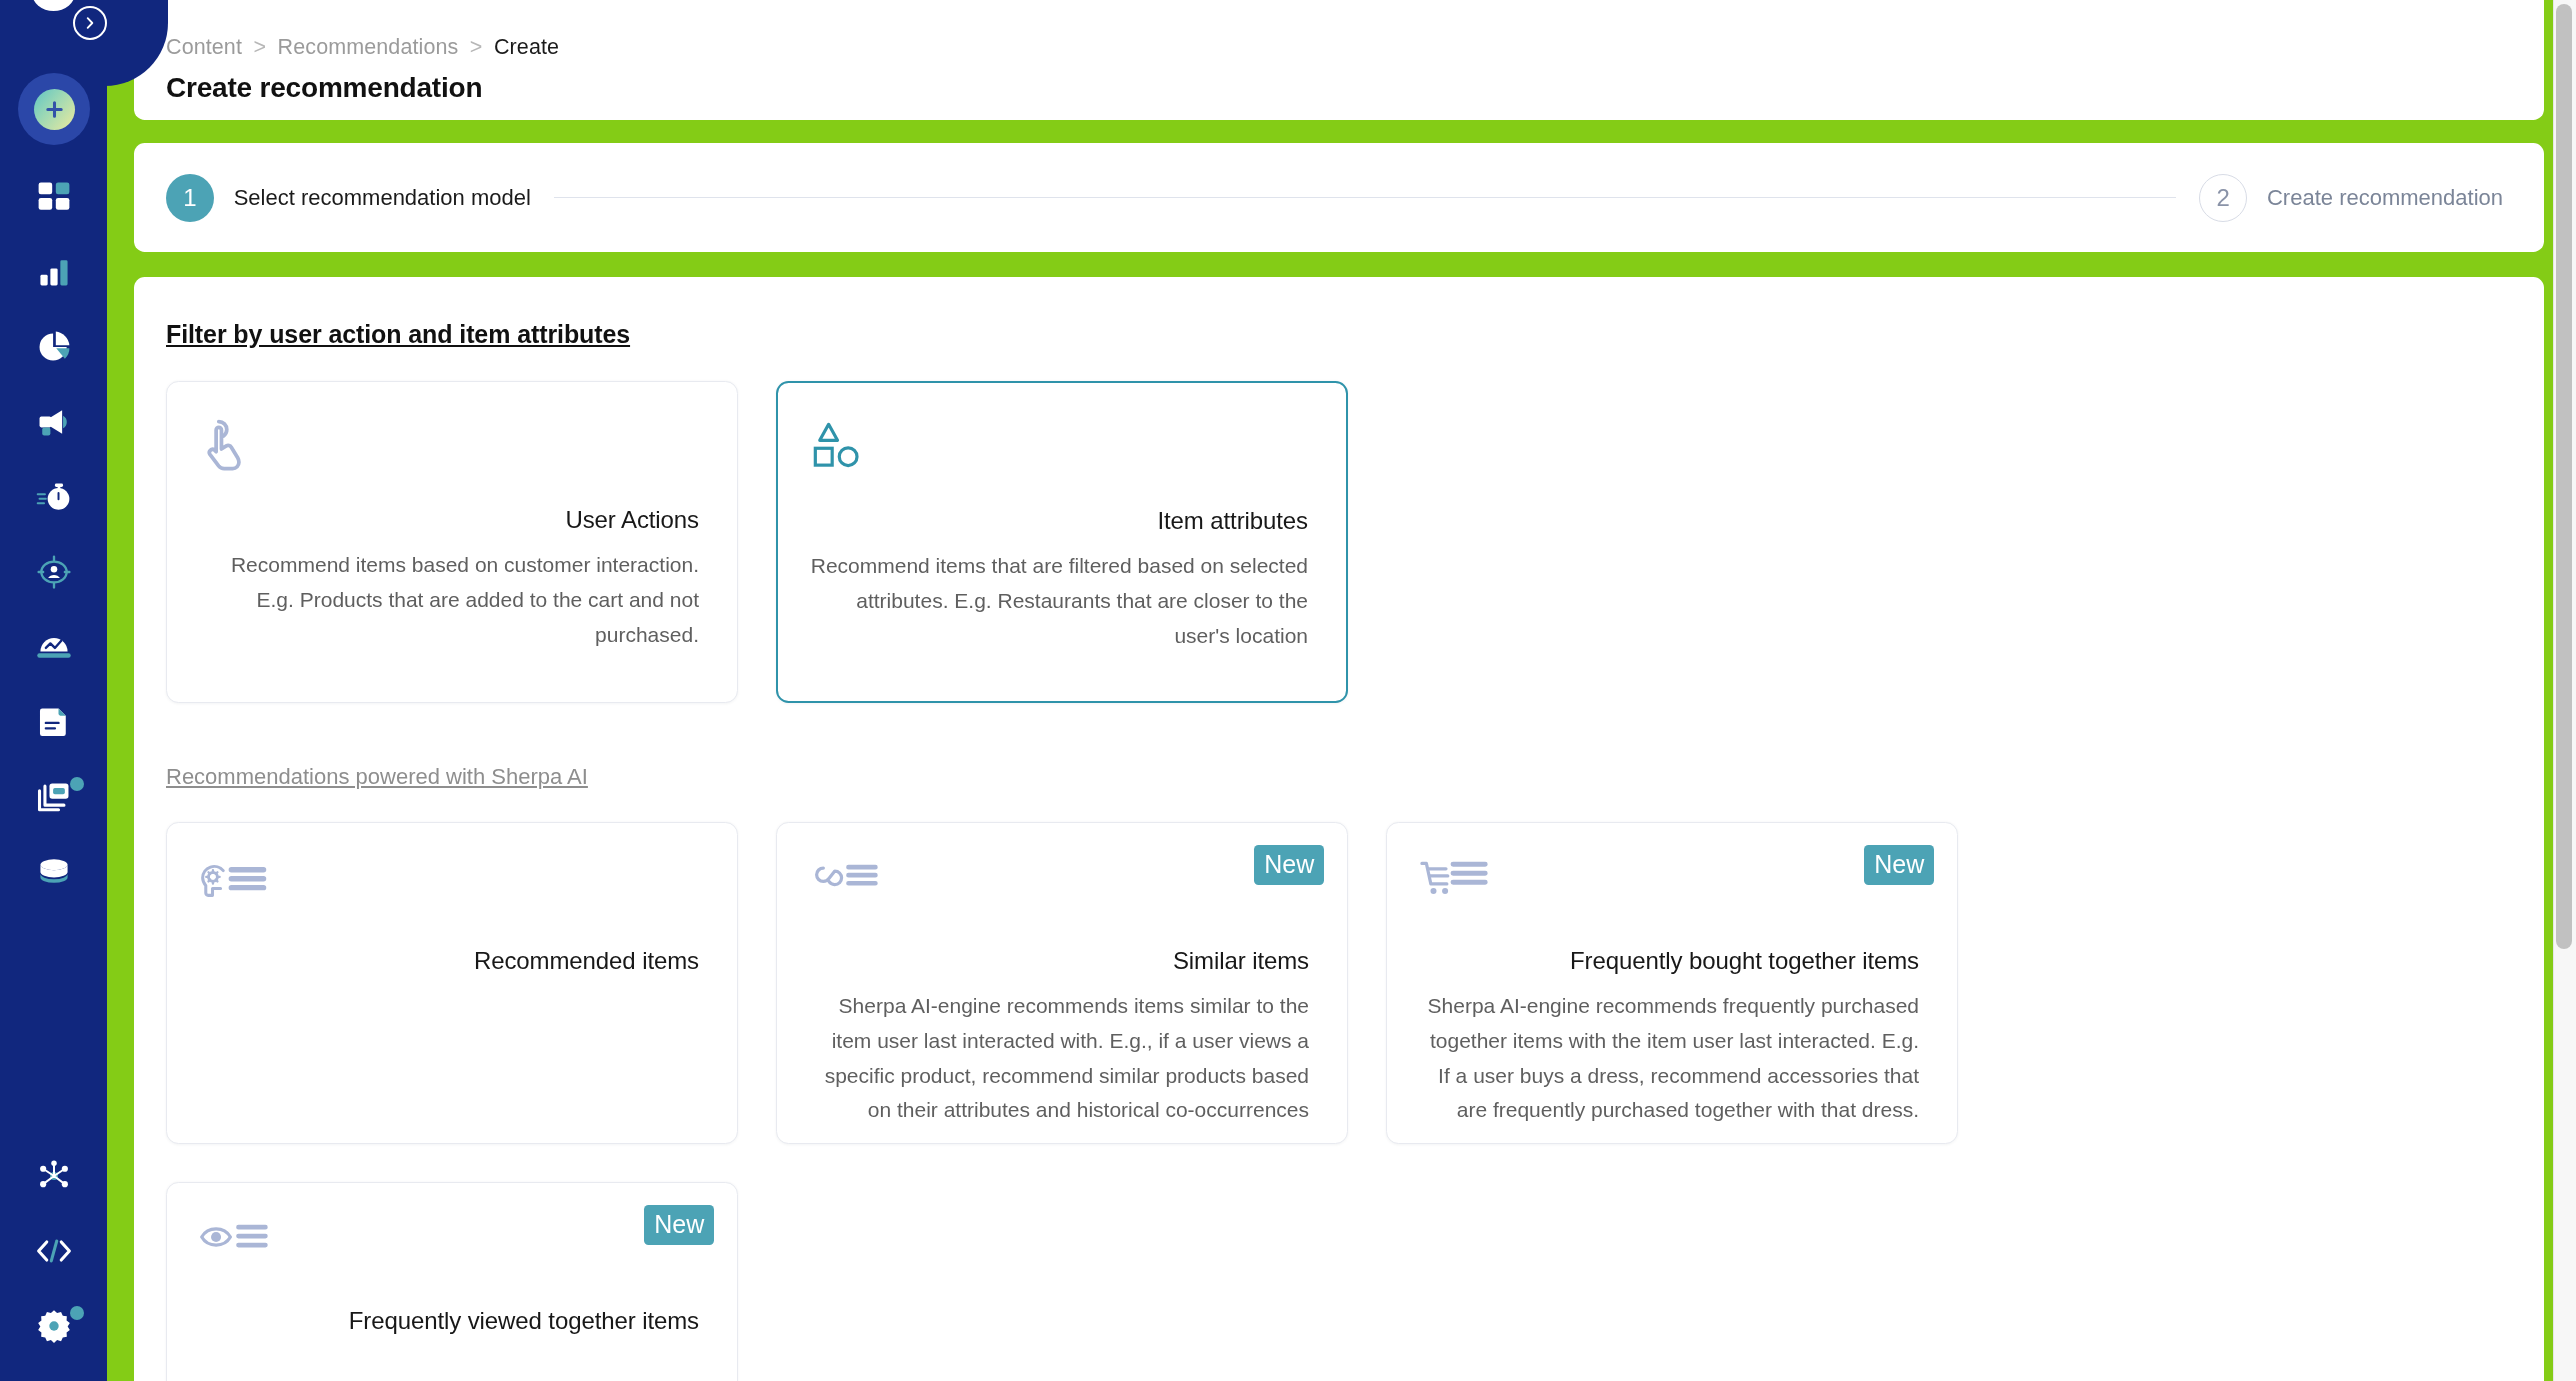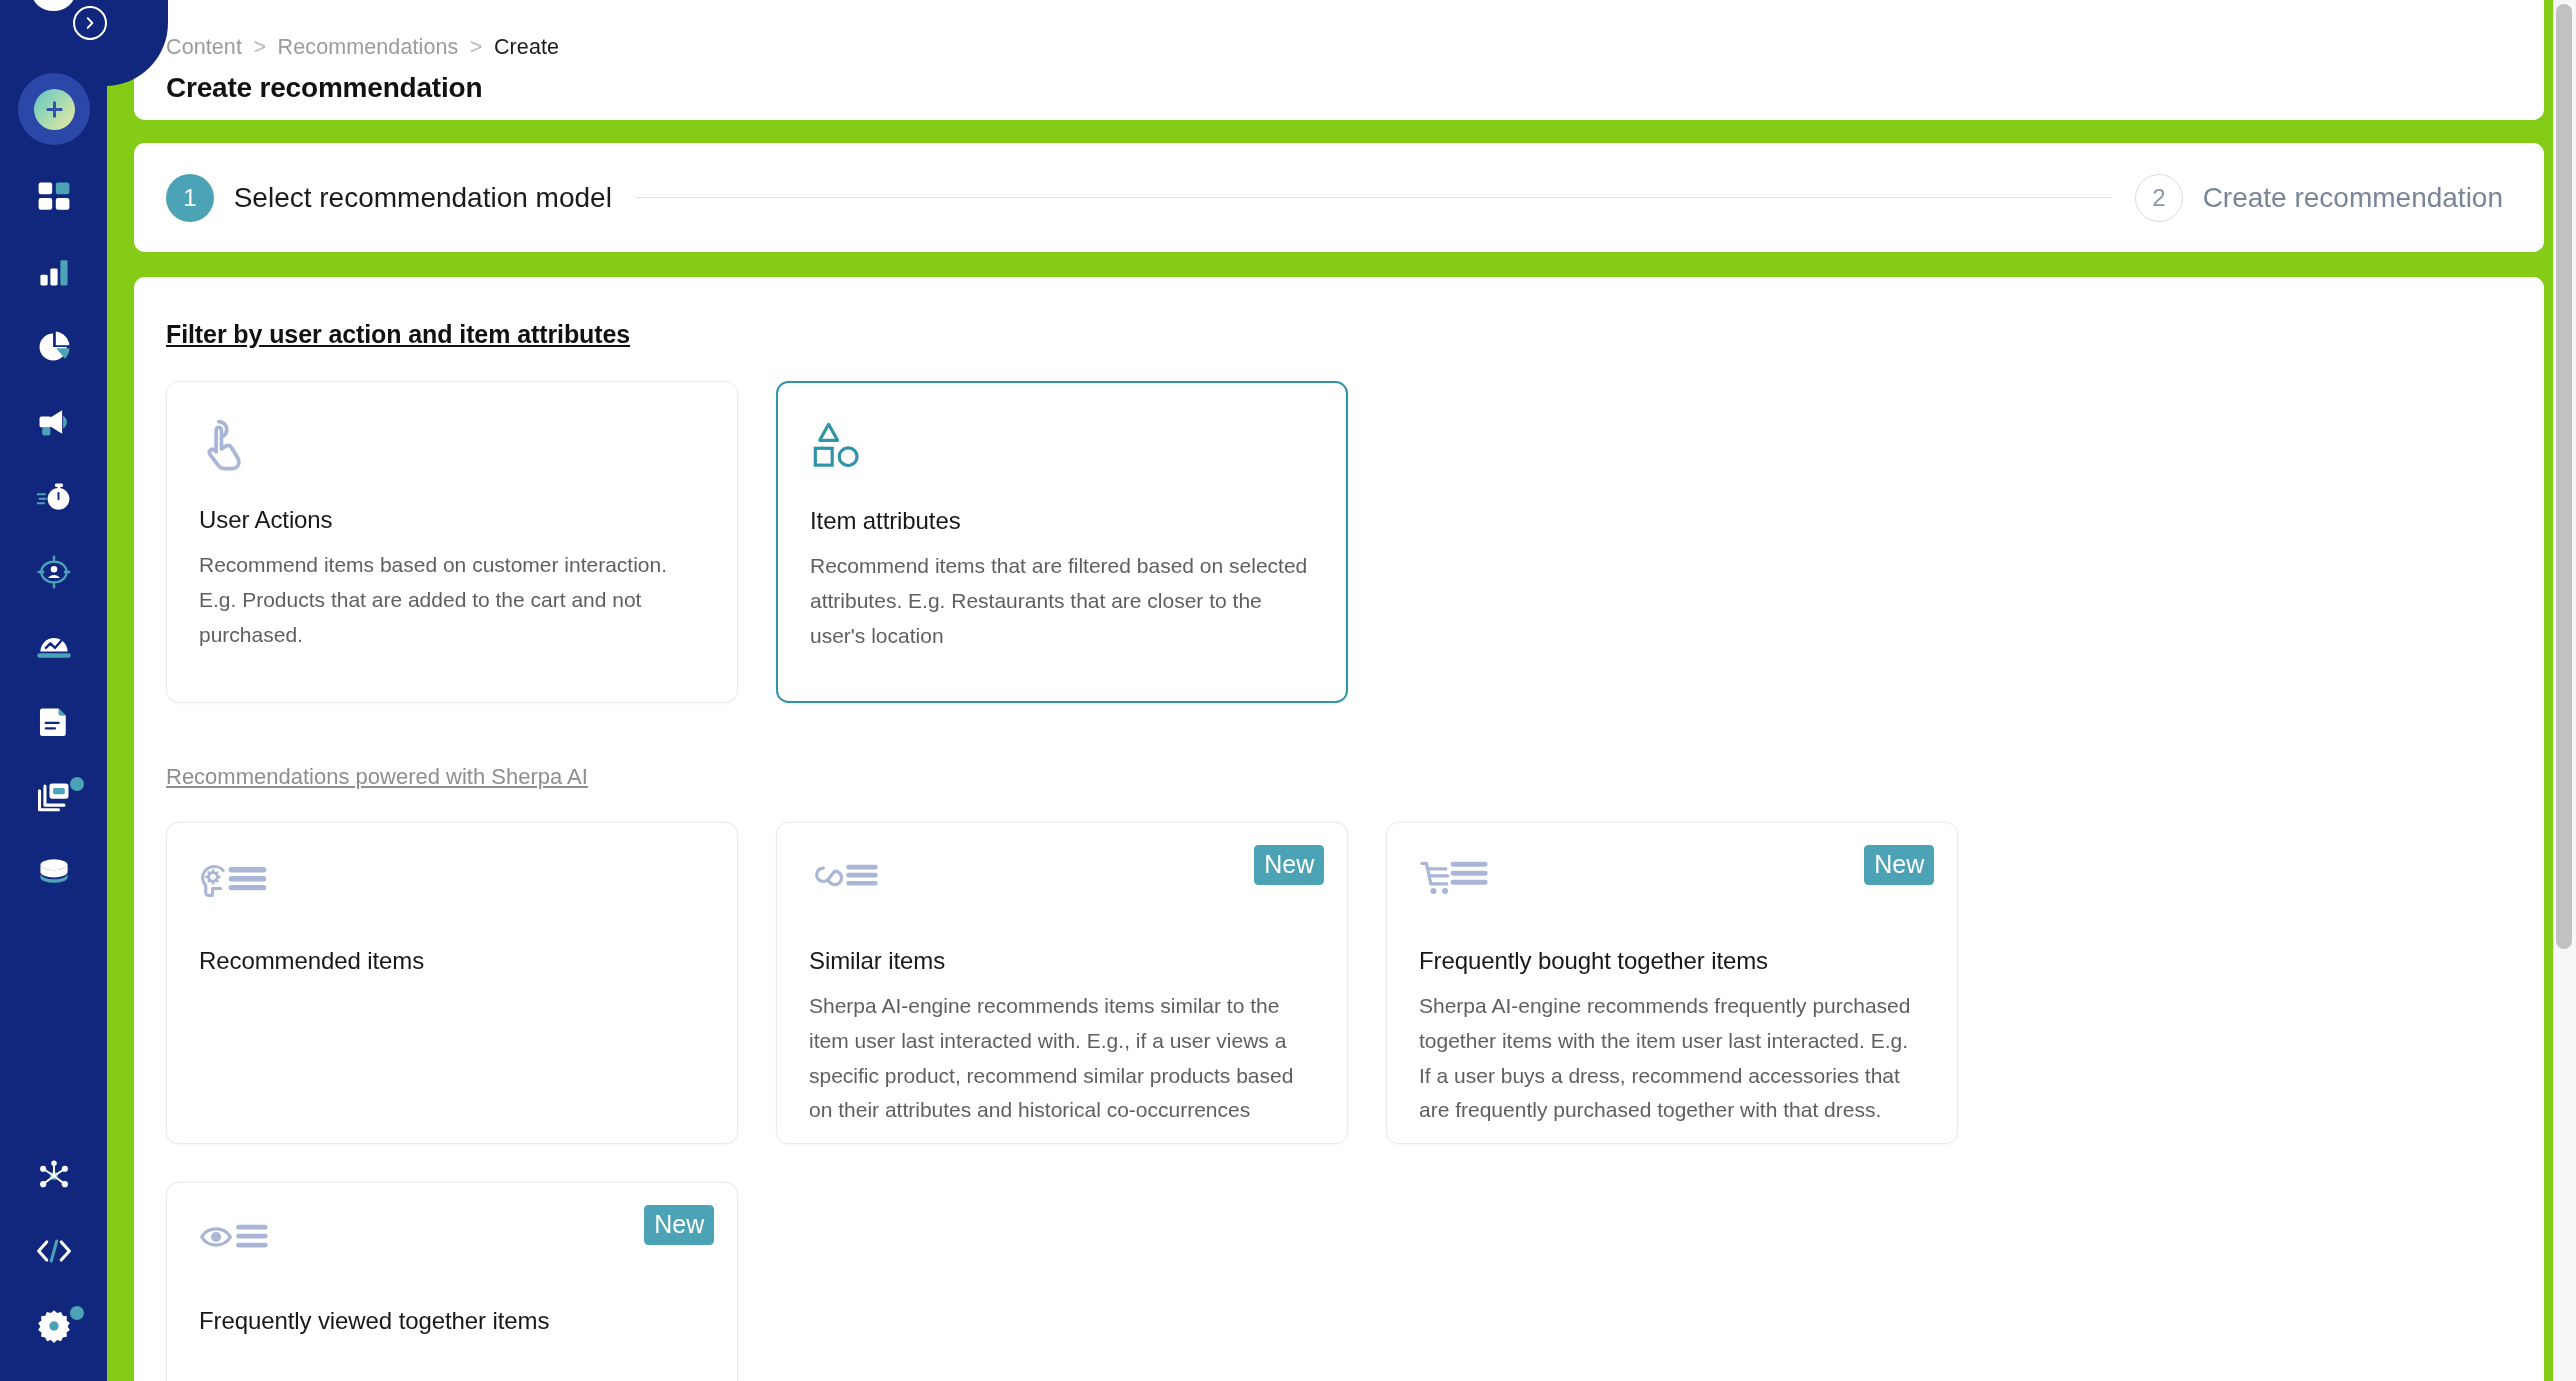--- a/index.html
+++ b/index.html
@@ -135,21 +135,21 @@
   .step { display: flex; align-items: center; flex: 0 0 auto; }
   .step-circle {
     width: 48px; height: 48px;
     border-radius: 50%;
     display: flex; align-items: center; justify-content: center;
     font-size: 24px;
     flex: 0 0 48px;
   }
   .step-1 .step-circle { background: #4ca3b5; color: #ffffff; }
   .step-2 .step-circle { background: #ffffff; color: #8a93a8; border: 1.8px solid #d8dce6; }
-  .step-label { margin-left: 19.7px; font-size: 28px; white-space: nowrap; }
+  .step-label { margin-left: 19.7px; font-size: 22px; white-space: nowrap; }
   .step-1 .step-label { color: #1b1b1b; }
   .step-2 .step-label { color: #7b8598; }
   .step-line { flex: 1 1 auto; height: 1.8px; background: #dfe3ec; margin: 0 23px; }
 
   
   .content-panel {
     position: absolute;
     top: 277px; left: 27px;
     width: 2410px;
     min-height: 1127px;
@@ -176,20 +176,21 @@
   .card {
     position: relative;
     width: 572px;
     height: 322px;
     background: #ffffff;
     border: 1.3px solid #e8eaf0;
     border-radius: 12.5px;
     padding: 36px 38px 0 32px;
     box-shadow: 0 0.9px 2.7px rgba(22,30,60,.05);
     cursor: pointer;
+    text-align: right;
   }
   .card.selected { border: 2.2px solid #2f93aa; }
   .card-icon { height: 66px; display: flex; align-items: flex-start; }
   .card-icon svg { display: block; }
   .card-title {
     margin-top: 21.5px;
     font-size: 24px;
     color: #181818;
     letter-spacing: -0.1px;
   }

